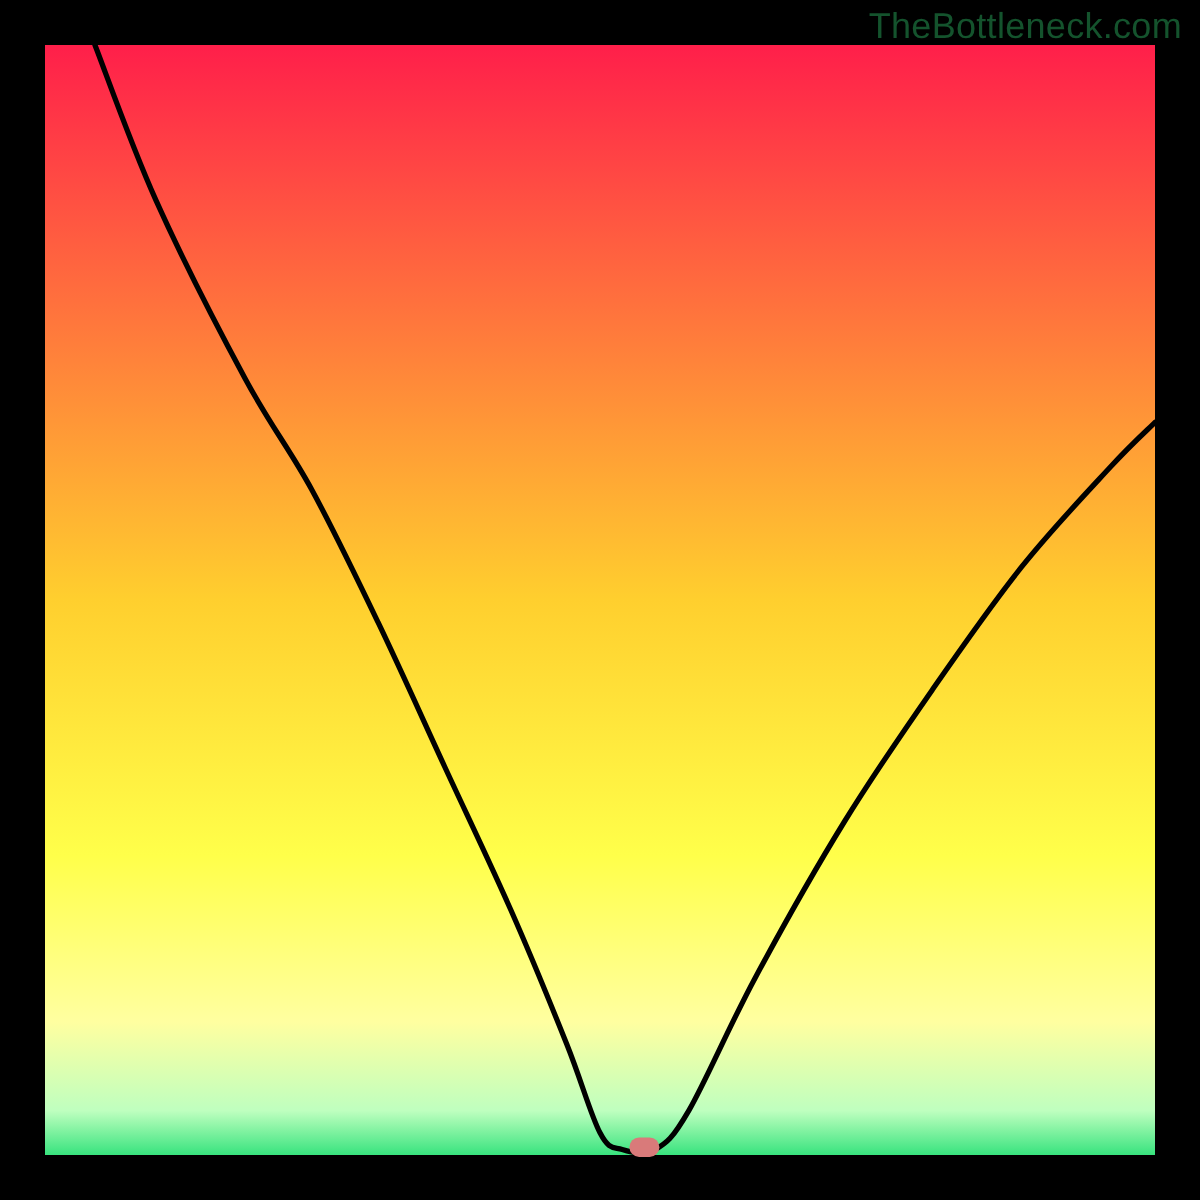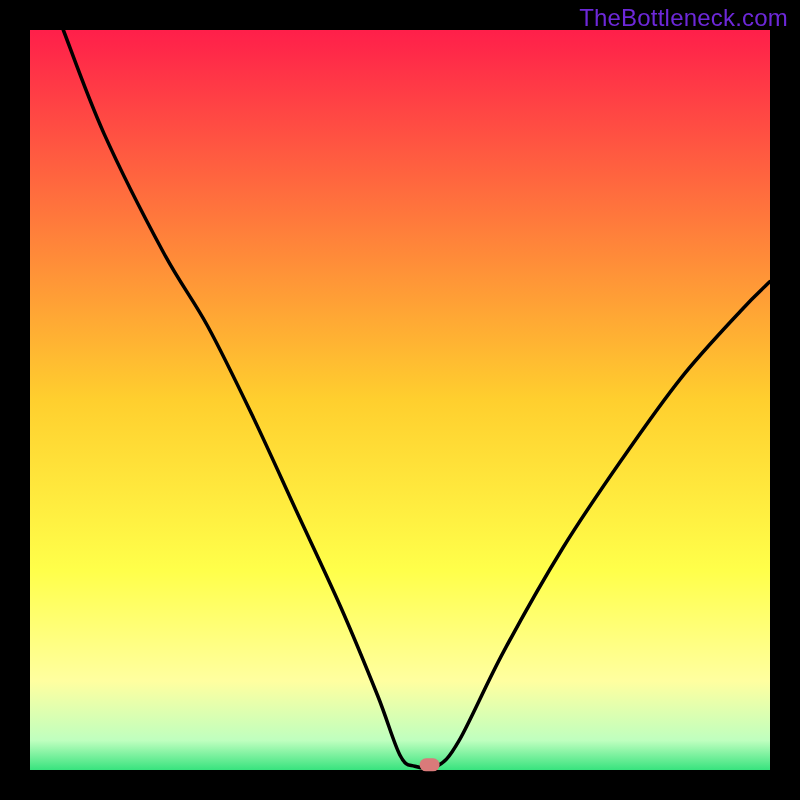--- a/index.html
+++ b/index.html
@@ -14,21 +14,21 @@
     position: relative;
     width: 800px;
     height: 800px;
   }
   .watermark {
     position: absolute;
     top: 4px;
     right: 12px;
     font-family: Arial, Helvetica, sans-serif;
     font-size: 24px;
-    color: #6d28d9;
+    color: #14532d;
     z-index: 10;
     letter-spacing: 0.2px;
   }
   svg {
     display: block;
   }
 </style>
 </head>
 <body>
 

